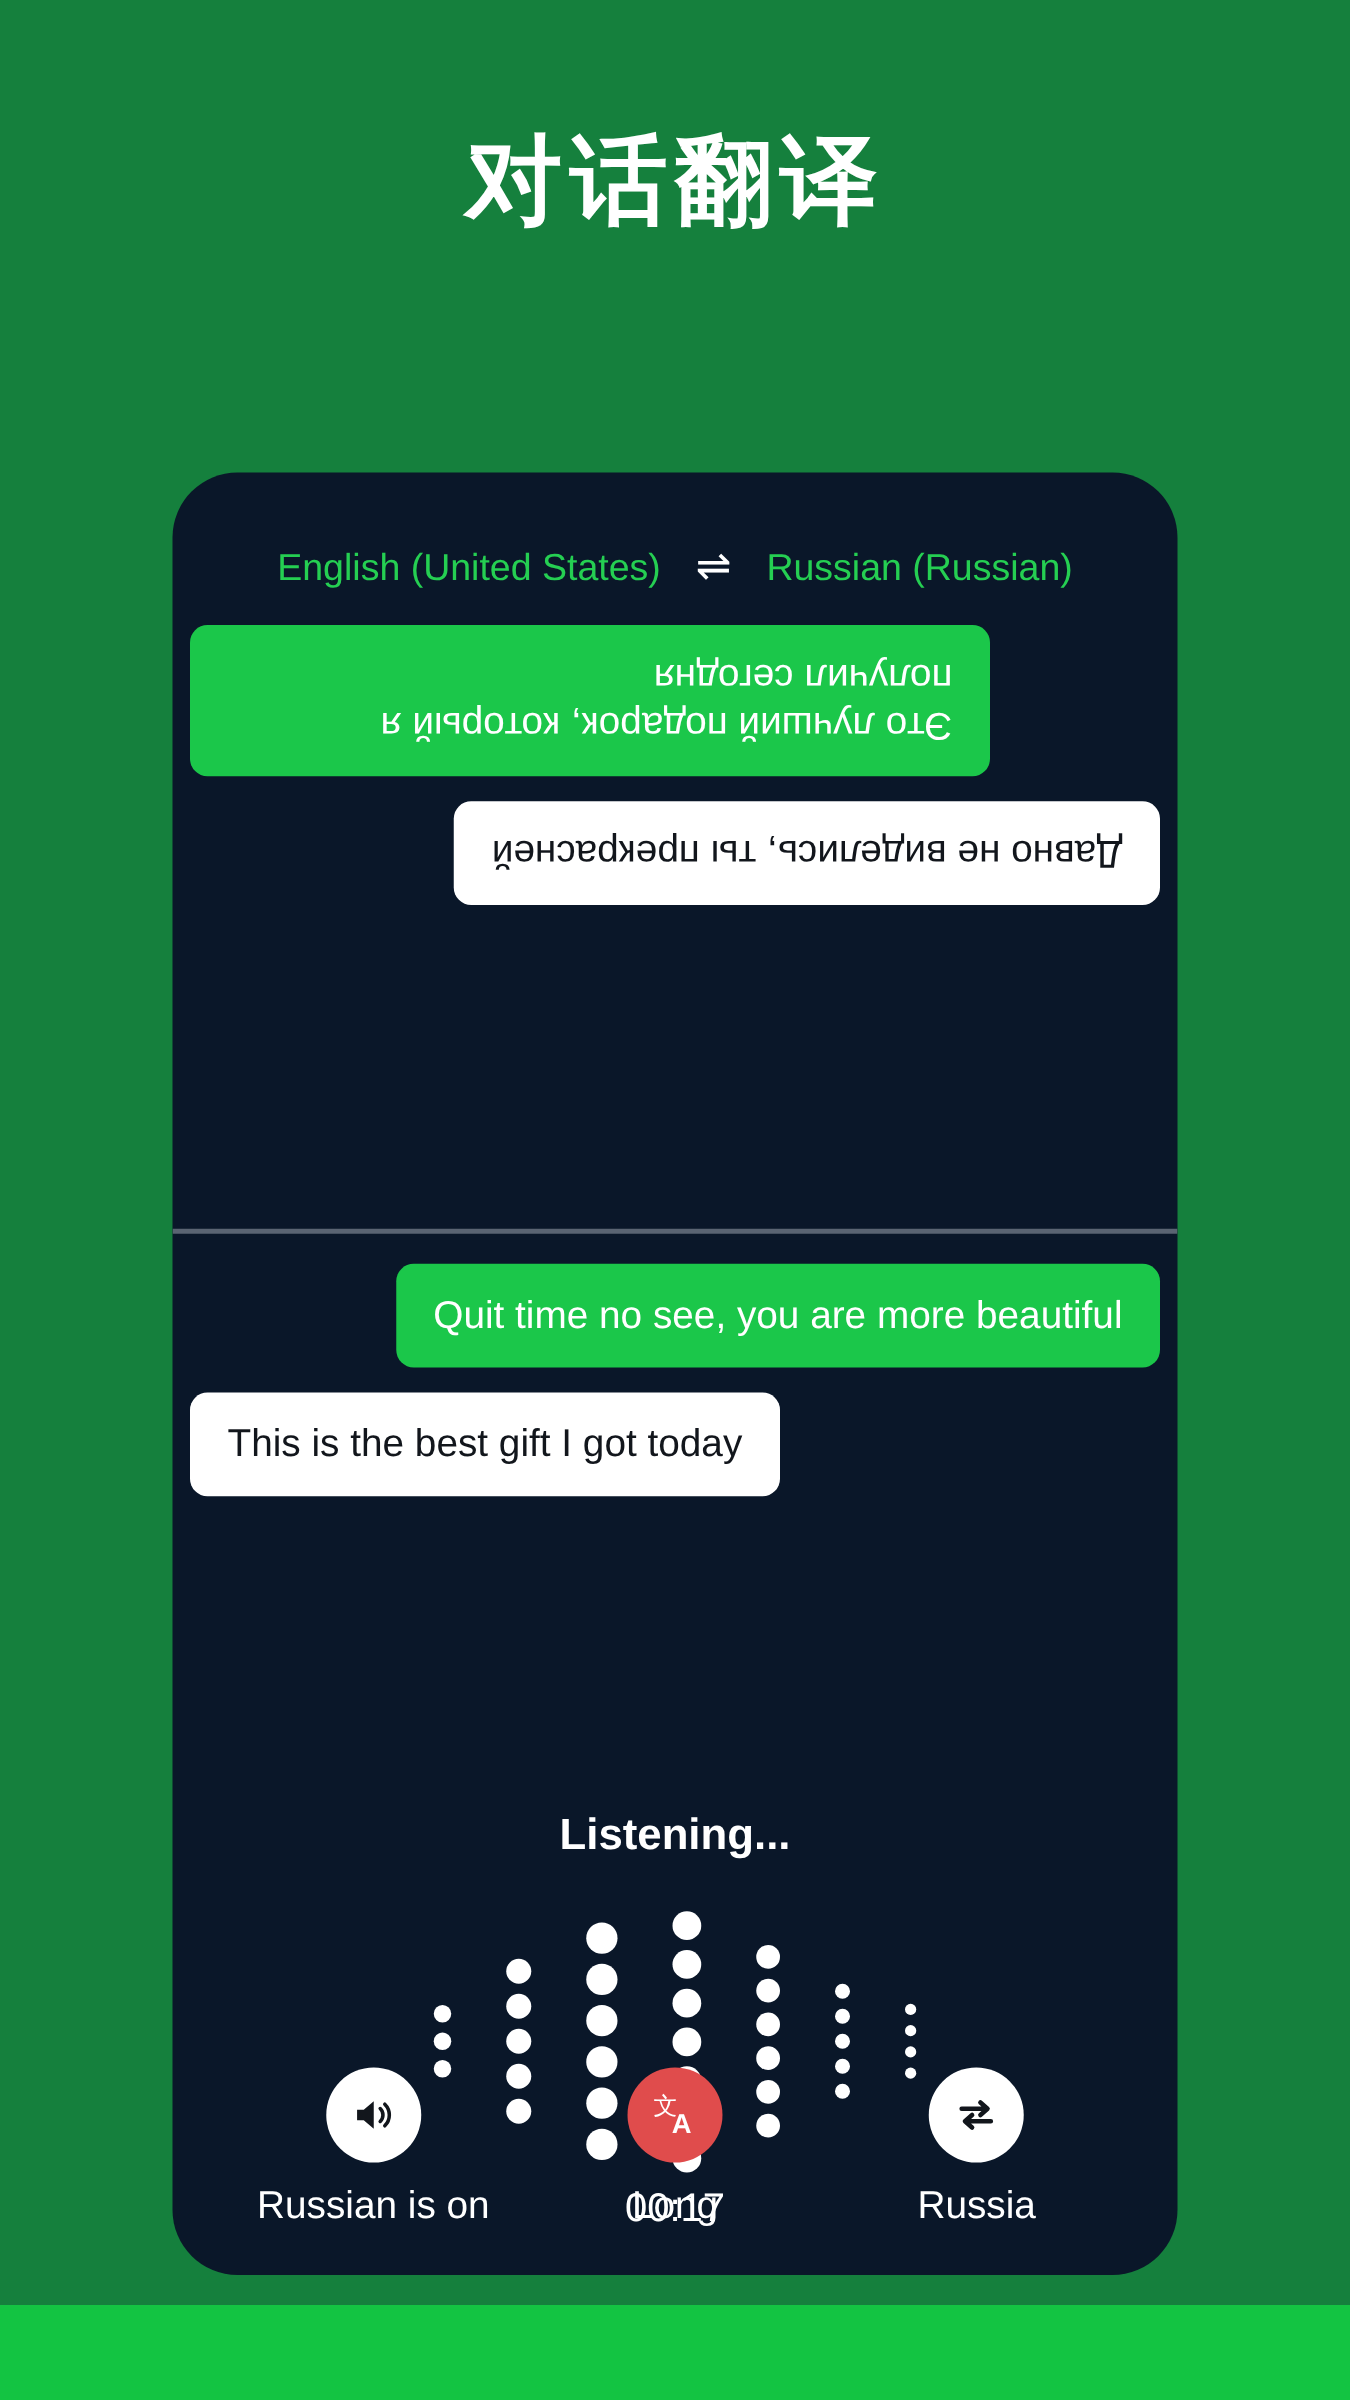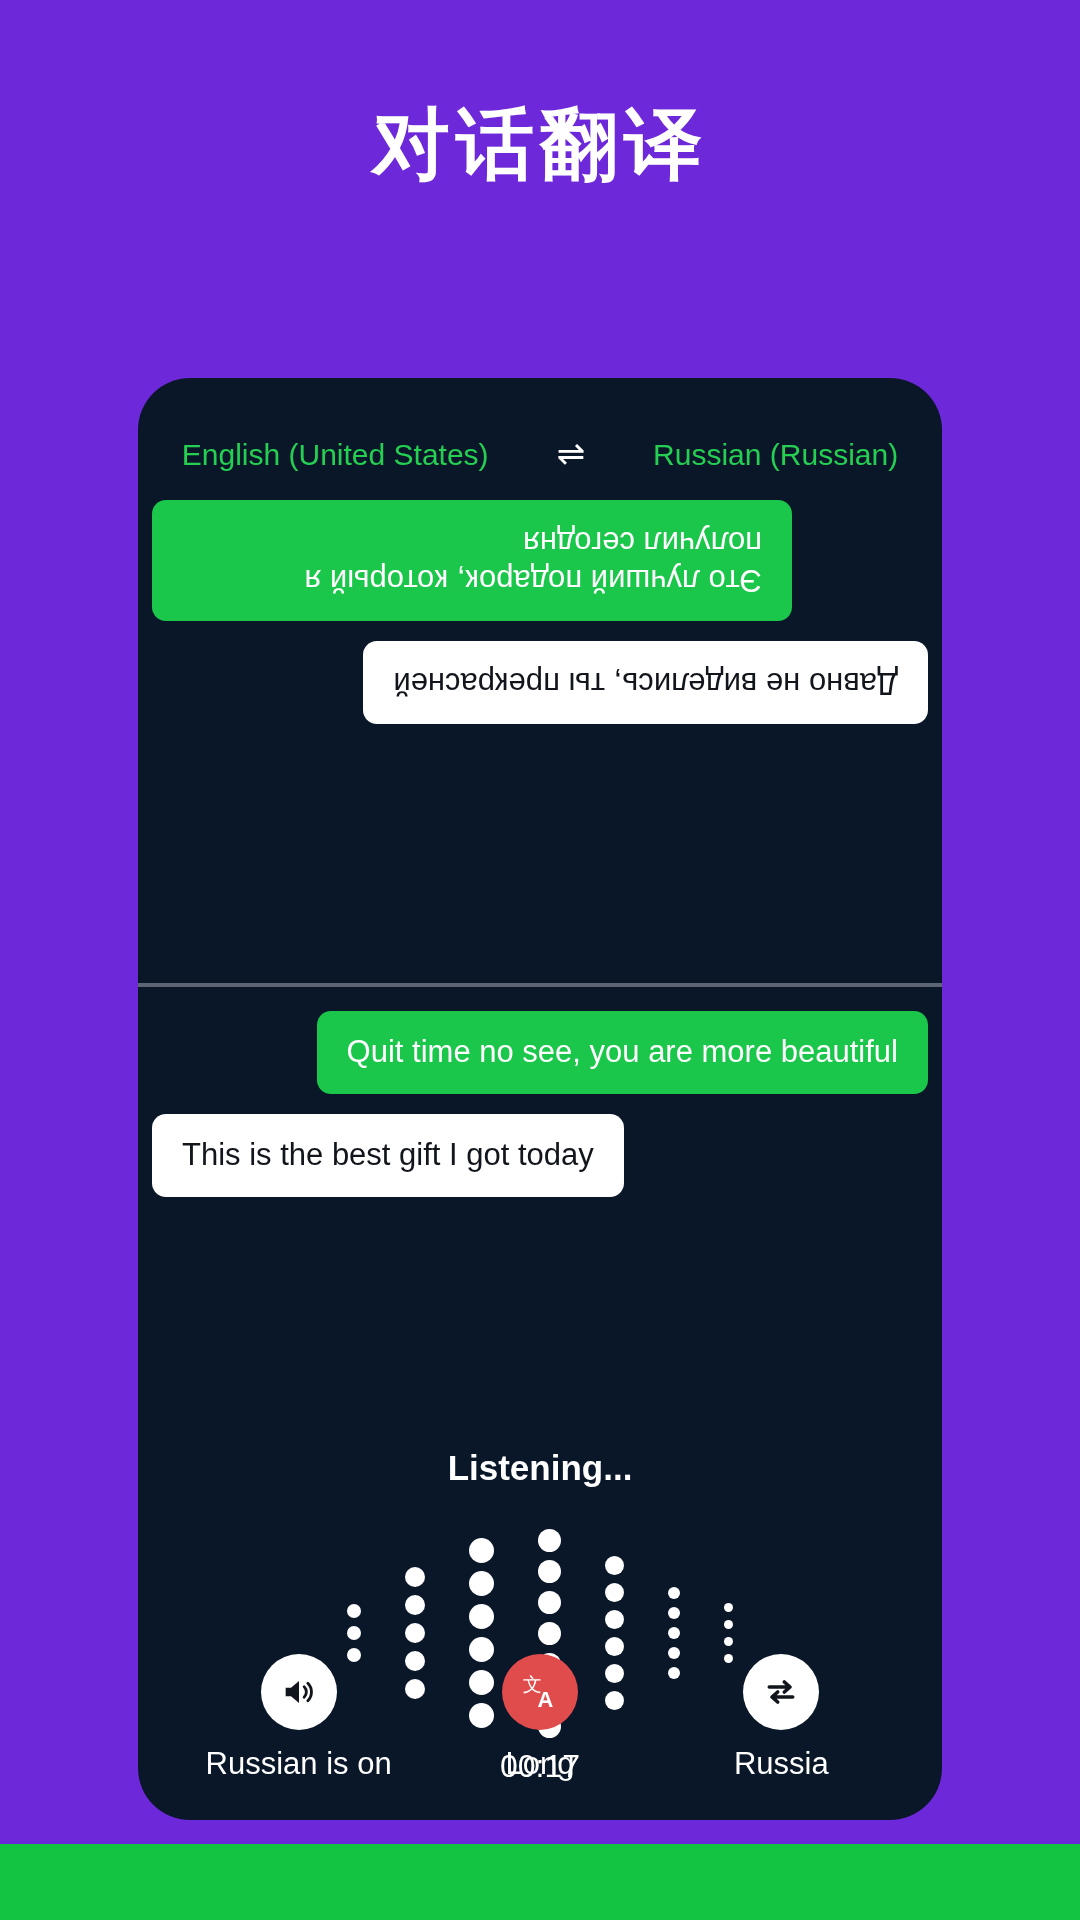--- a/index.html
+++ b/index.html
@@ -5,21 +5,21 @@
   * { margin:0; padding:0; box-sizing:border-box; }
   html, body {
     width:1080px; height:1920px;
     background:#13c442;
     font-family:"Liberation Sans","DejaVu Sans",sans-serif;
     overflow:hidden;
   }
   .screen {
     position:relative;
     width:1080px; height:1844px;
-    background:#6d28d9;
+    background:#15803d;
   }
 
   
   .page-title {
     position:absolute;
     top:102px; left:0; width:1080px;
     text-align:center;
     color:#ffffff;
     font-size:78px;
     font-weight:bold;
@@ -37,21 +37,21 @@
     overflow:hidden;
   }
 
   
   .lang-bar {
     position:absolute;
     top:60px; left:0; width:100%;
     display:flex;
     align-items:center;
     justify-content:center;
-    gap:68px;
+    gap:28px;
   }
   .lang-label {
     color:#25cf52;
     font-size:30px;
     white-space:nowrap;
   }
   .swap-icon {
     color:#ffffff;
     font-size:34px;
     line-height:1;

